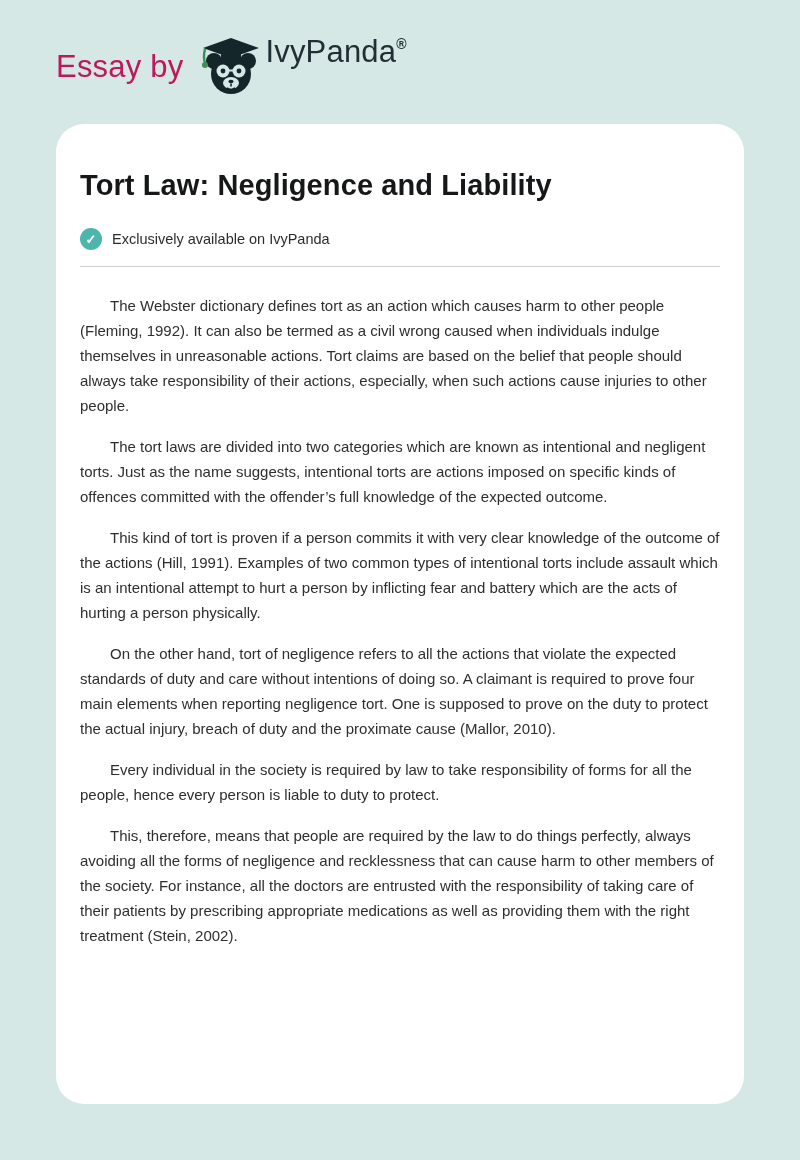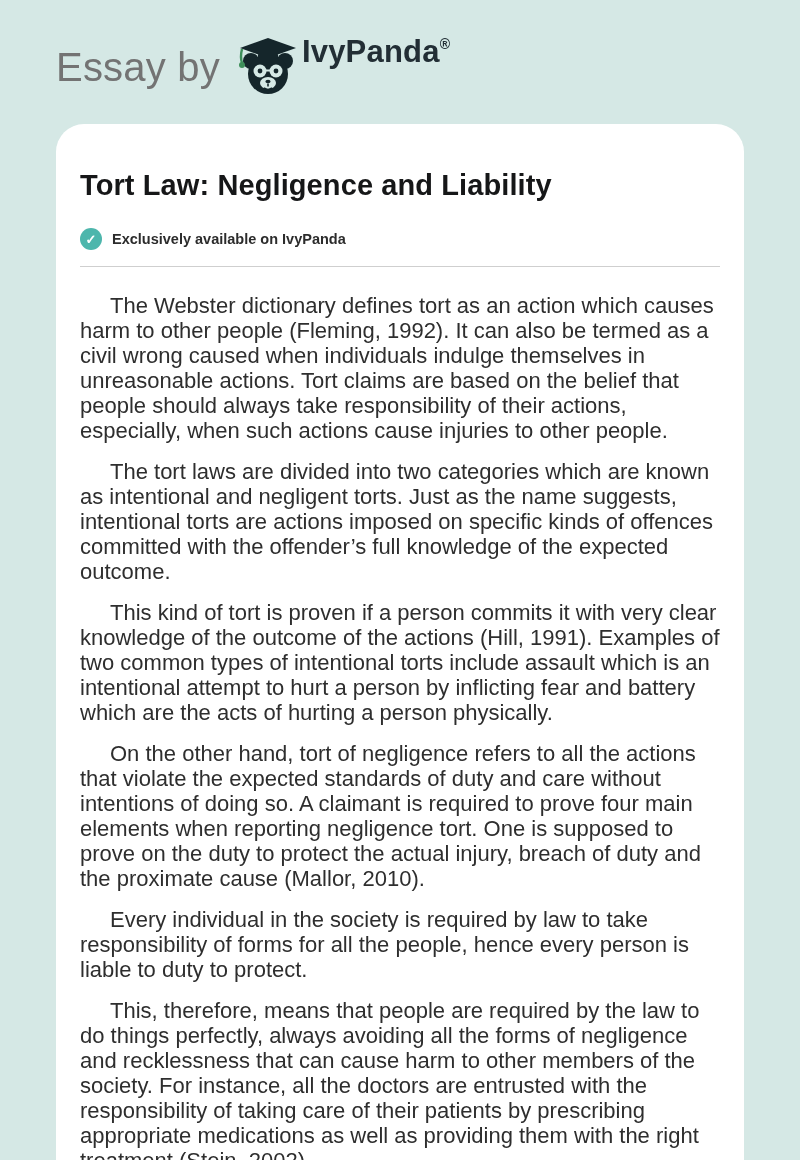--- a/index.html
+++ b/index.html
@@ -17,40 +17,40 @@
 
   
   .header {
     display: flex;
     align-items: center;
     gap: 14px;
     padding: 30px 0 0 56px;
     height: 104px;
   }
   .essay-by {
-    font-size: 40px;
+    font-size: 31px;
     font-weight: 400;
-    color: #737373;
+    color: #be185d;
     letter-spacing: 0.2px;
   }
   .logo {
     width: 68px;
     height: 66px;
     display: inline-flex;
     align-items: center;
     justify-content: center;
   }
   .brand-wrap {
     display: flex;
     align-items: flex-start;
     cursor: pointer;
   }
   .brand {
     font-size: 31px;
-    font-weight: 700;
+    font-weight: 400;
     color: #222e35;
     letter-spacing: 0.2px;
   }
   .registered {
     font-size: 14px;
     font-weight: 700;
     color: #222e35;
     margin-top: 2px;
   }
 
@@ -85,31 +85,31 @@
     color: #ffffff;
     font-size: 13px;
     font-weight: 700;
     display: inline-flex;
     align-items: center;
     justify-content: center;
     flex: 0 0 auto;
   }
   .availability-text {
     font-size: 14.5px;
-    font-weight: 700;
+    font-weight: 400;
     color: #2c2c2c;
   }
   .divider {
     border: none;
     border-top: 1px solid #cfcfcf;
     margin: 0 0 26px 0;
   }
   .body-text p {
     margin: 0 0 16px 0;
-    font-size: 22px;
+    font-size: 15px;
     line-height: 25px;
     color: #2e2e2e;
     text-indent: 30px;
   }
 </style>
 </head>
 <body>
 
 <div class="header">
   <span class="essay-by">Essay by</span>

